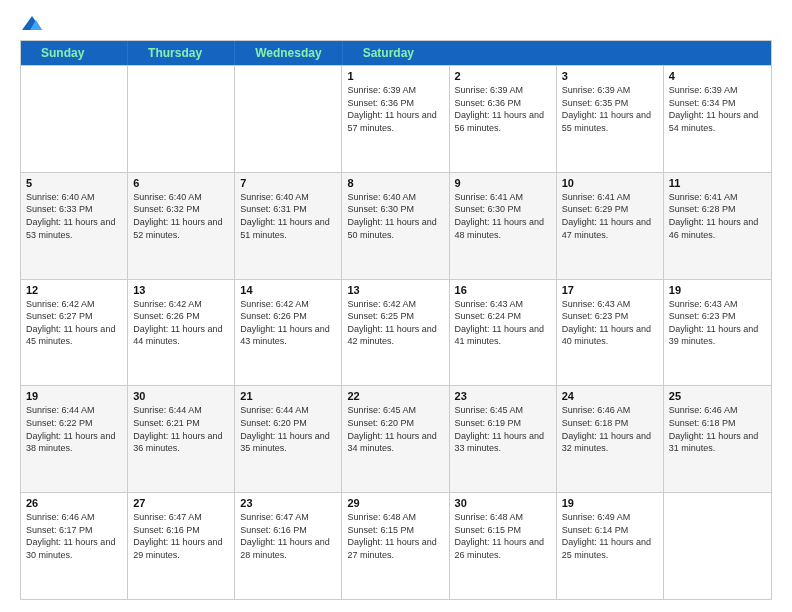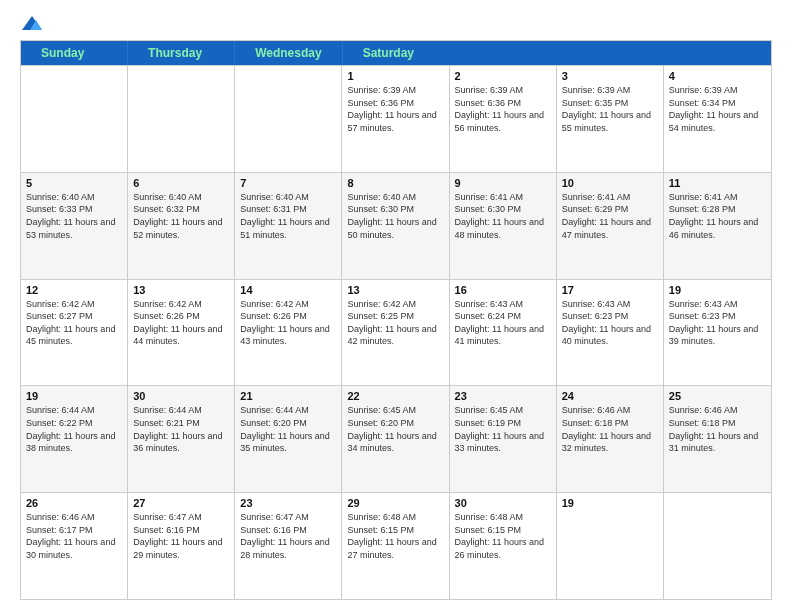--- a/index.html
+++ b/index.html
@@ -269,18 +269,19 @@
           <div class="cal-cell">
             <div class="day-num">29</div>
             <div class="cell-text">Sunrise: 6:48 AM<br>Sunset: 6:15 PM<br>Daylight: 11 hours and 27 minutes.</div>
           </div>
           <div class="cal-cell">
             <div class="day-num">30</div>
             <div class="cell-text">Sunrise: 6:48 AM<br>Sunset: 6:15 PM<br>Daylight: 11 hours and 26 minutes.</div>
           </div>
           <div class="cal-cell">
             <div class="day-num">19</div>
+            <div class="cell-text">Sunrise: 6:49 AM<br>Sunset: 6:14 PM<br>Daylight: 11 hours and 25 minutes.</div>
           </div>
           <div class="cal-cell"></div>
         </div>
       </div>
   </div>
 </div>
 
 </body></html>

